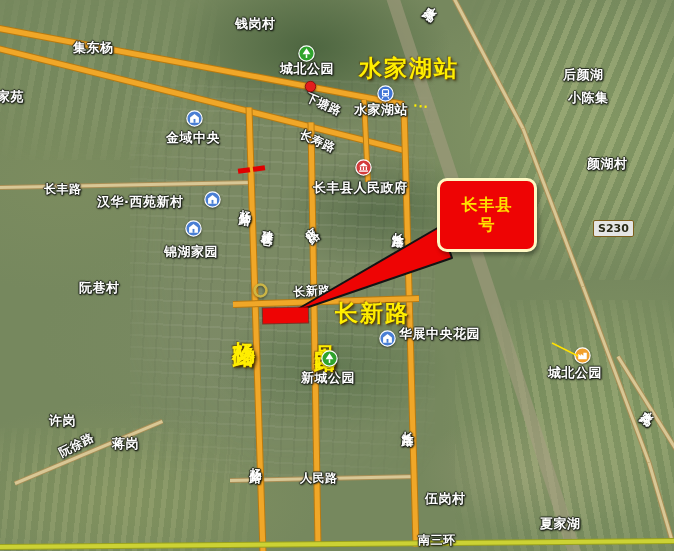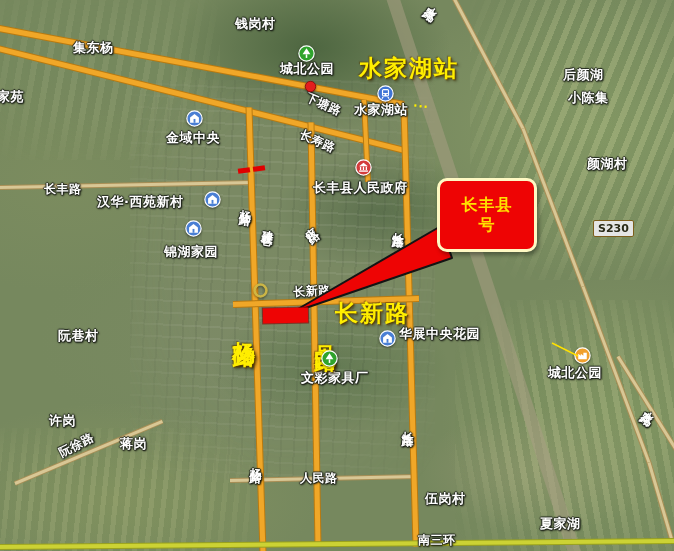--- a/index.html
+++ b/index.html
@@ -107,26 +107,26 @@
       <div class="lbl  " style="left: 280px; top: 62px;">城北公园</div>
       <div class="lbl  " style="left: 166px; top: 131px;">金域中央</div>
       <div class="lbl  " style="left: 354px; top: 103px;">水家湖站</div>
       <div class="lbl  " style="left: 524px; top: 91px; margin-left: 44px;">小陈集</div>
       <div class="lbl  " style="left: 563px; top: 68px;">后颜湖</div>
       <div class="lbl  " style="left: 587px; top: 157px;">颜湖村</div>
       <div class="lbl  " style="left: 313px; top: 181px; font-family: Liberation Serif, serif;">长丰县人民政府</div>
       <div class="lbl  roadname" style="left: 44px; top: 183px;">长丰路</div>
       <div class="lbl  " style="left: 97px; top: 195px;">汉华·西苑新村</div>
       <div class="lbl  " style="left: 164px; top: 245px;">锦湖家园</div>
-      <div class="lbl  " style="left: 58px; top: 281px; margin-top: 48px;">阮巷村</div>
+      <div class="lbl  " style="left: 79px; top: 281px;">阮巷村</div>
       <div class="lbl  " style="left: 399px; top: 327px;">华展中央花园</div>
-      <div class="lbl  " style="left: 301px; top: 371px;">文彩家具厂</div>
+      <div class="lbl  " style="left: 301px; top: 371px;">新城公园</div>
       <div class="lbl  " style="left: 548px; top: 366px;">城北公园</div>
       <div class="lbl  " style="left: 49px; top: 414px;">许岗</div>
-      <div class="lbl  " style="left: 120px; top: 437px;">蒋岗</div>
+      <div class="lbl  " style="left: 112px; top: 437px;">蒋岗</div>
       <div class="lbl  " style="left: 425px; top: 492px;">伍岗村</div>
       <div class="lbl  " style="left: 540px; top: 517px;">夏家湖</div>
       <div class="lbl  roadname" style="left: 418px; top: 534px;">南三环</div>
       <div class="lbl  roadname" style="left: 300px; top: 472px;">人民路</div>
       <div class="lbl  roadname" style="left: 293px; top: 286px; transform: rotate(-3deg);">长新路</div>
       <div class="lbl  roadname" style="left: 309px; top: 91px; transform: rotate(24deg);">下塘路</div>
       <div class="lbl  roadname" style="left: 303px; top: 128px; transform: rotate(24deg);">长寿路</div>
       <div class="lbl  roadname" style="left: 57px; top: 448px; transform: rotate(-27deg);">阮徐路</div>
       <div class="lbl  roadname vert" style="left: 241px; top: 200px; transform: rotate(8deg);">杨公路</div>
       <div class="lbl  roadname vert" style="left: 264px; top: 219px; transform: rotate(10deg);">建设巷</div>

